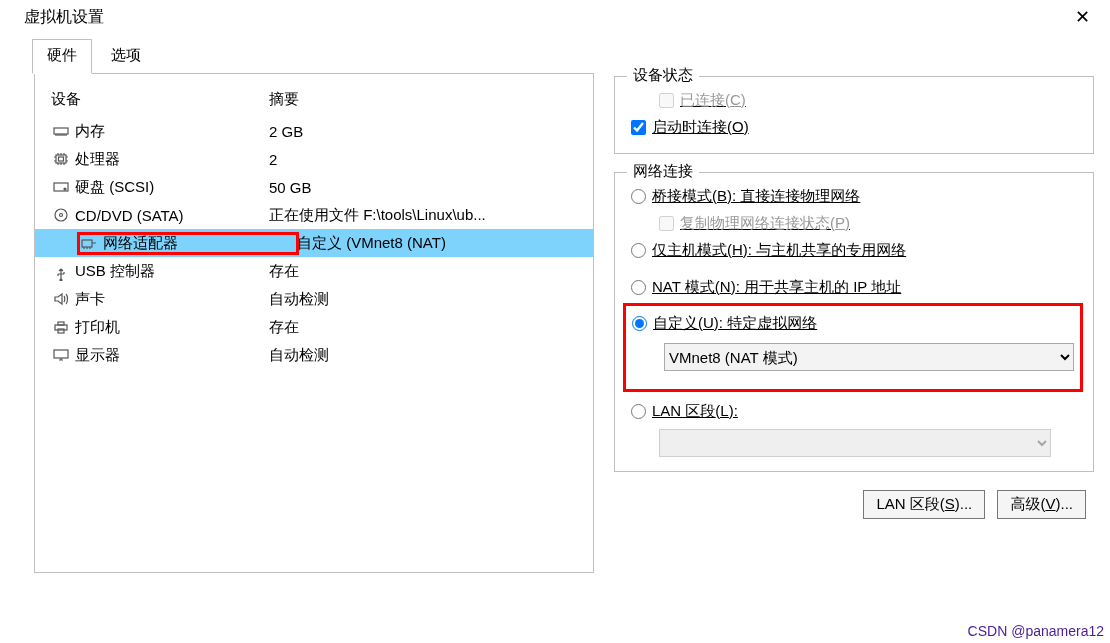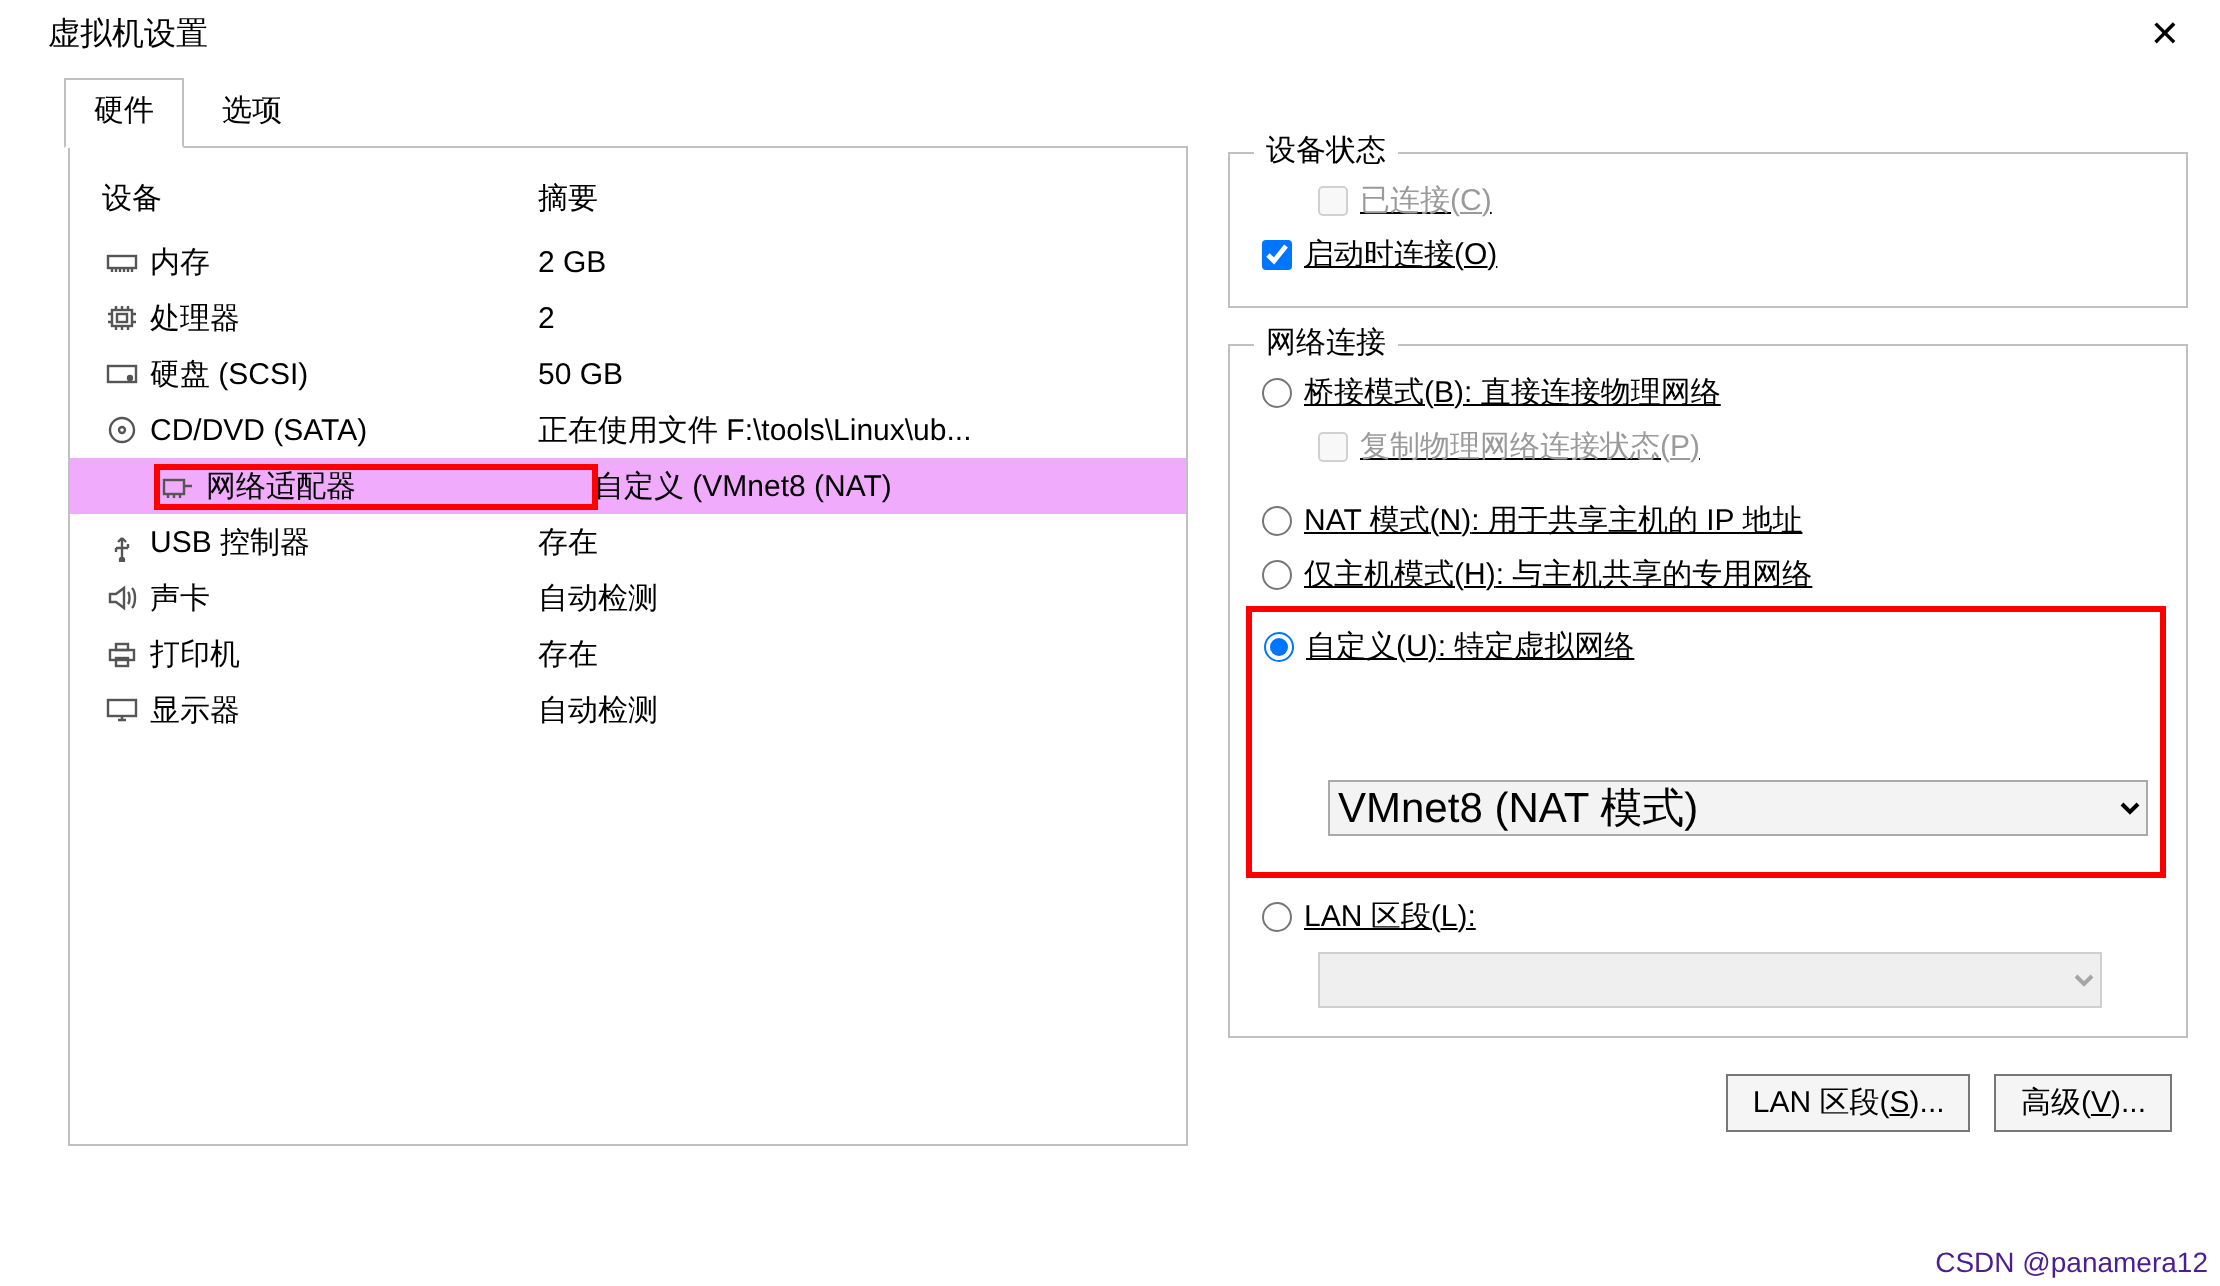--- a/index.html
+++ b/index.html
@@ -21,34 +21,34 @@
 
 .left-panel { width: 560px; }
 .device-box { border: 1px solid #c0c0c0; margin-top: -1px; padding: 10px 0 20px; height: 500px; }
 .dev-headers { display: flex; padding: 6px 16px 8px; font-size: 15px; }
 .dev-headers .h1 { width: 218px; }
 .dev-list { }
 .dev-row { display: flex; align-items: center; padding: 3px 16px; height: 28px; cursor: pointer; }
 .dev-row .icon { width: 20px; display: inline-flex; justify-content: center; color: #555; }
 .dev-row .name { width: 198px; padding-left: 4px; }
 .dev-row .summary { flex: 1; white-space: nowrap; overflow: hidden; text-overflow: ellipsis; }
-.dev-row.selected { background: #f0abfc; padding-left: 44px; }
+.dev-row.selected { background: #7dd3fc; padding-left: 44px; }
 .highlight-red { outline: 3px solid #f00; outline-offset: -1px; }
 
 
 .right-panel { flex: 1; padding-left: 10px; padding-top: 38px; }
 .fieldset { border: 1px solid #c0c0c0; margin: 0 6px 18px 0; padding: 10px 16px 12px; position: relative; text-decoration: underline; }
 .fieldset .legend { position: absolute; top: -11px; left: 12px; background: #fff; padding: 0 6px; font-size: 15px; }
 .chk-row, .rad-row { display: flex; align-items: center; gap: 6px; padding: 4px 0; font-size: 15px; }
 .chk-row input, .rad-row input { width: 15px; height: 15px; margin: 0; }
 .chk-row.disabled, .rad-row.disabled { color: #9a9a9a; }
 .chk-row.disabled input, .rad-row.disabled input { accent-color: #9a9a9a; }
 .indent { margin-left: 28px; align-items: center; }
 .u { text-decoration: underline; }
-select.vnet { width: 100%; height: 28px; font-size: 21px; background: #f3f3f3; border: 1px solid #aaa; margin-top: 47px; }
+select.vnet { width: 100%; height: 28px; font-size: 15px; background: #f3f3f3; border: 1px solid #aaa; }
 .custom-block { padding: 6px 0 8px 4px; }
 .red-box { border: 3px solid #f00; padding: 4px 6px 10px; margin: 2px -6px 6px -8px; }
 select.lan { width: 392px; height: 28px; margin-left: 28px; background: #e9e9e9; border: 1px solid #bbb; }
 
 
 .bottom-btns { text-align: right; padding-right: 14px; margin-top: 8px; }
 .bottom-btns button { font-size: 15px; padding: 4px 12px; background: #f5f5f5; border: 1px solid #777; cursor: pointer; margin-left: 8px; }
 
 
 .wm { position: absolute; right: 6px; bottom: 4px; color: #4c1d95; font-size: 14px; pointer-events: none; font-family: sans-serif; }
@@ -209,28 +209,28 @@
 
       <label class="rad-row">
         <input type="radio" name="net" style="">
         <span><span>桥接模式</span>(<span class="u">B</span>)<span>: 直接连接物理网络</span></span>
       </label>
       <label class="chk-row indent disabled">
         <input type="checkbox" disabled="" style="">
         <span><span>复制物理网络连接状态</span>(<span class="u">P</span>)</span>
       </label>
 
+      <label class="rad-row">
+        <input type="radio" name="net" style="">
+        <span><span>仅主机模式</span>(<span class="u">H</span>)<span>: 与主机共享的专用网络</span></span>
+      </label>
+
       <label class="rad-row" style="margin-top:10px">
         <input type="radio" name="net" style="">
         <span><span>NAT 模式</span>(<span class="u">N</span>)<span>: 用于共享主机的 IP 地址</span></span>
-      </label>
-
-      <label class="rad-row">
-        <input type="radio" name="net" style="">
-        <span><span>仅主机模式</span>(<span class="u">H</span>)<span>: 与主机共享的专用网络</span></span>
       </label>
 
       <div class="red-box">
         <label class="rad-row">
           <input type="radio" name="net" checked="" style="">
           <span><span>自定义</span>(<span class="u">U</span>)<span>: 特定虚拟网络</span></span>
         </label>
         <div class="custom-block indent">
           <select class="vnet">
             <option>VMnet8 (NAT 模式)</option>

